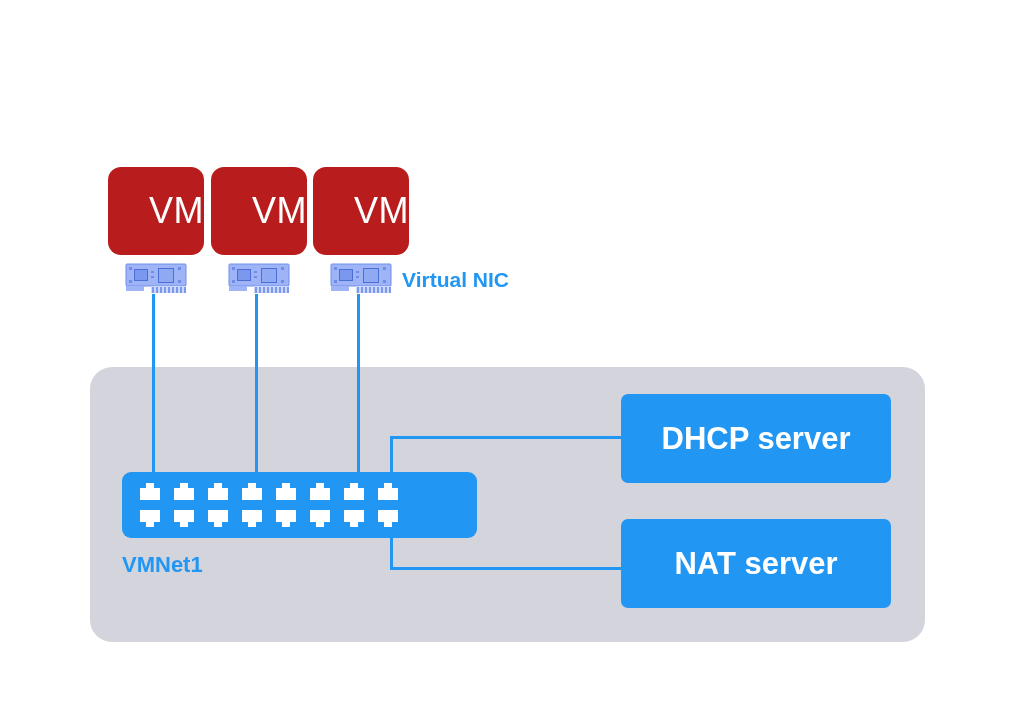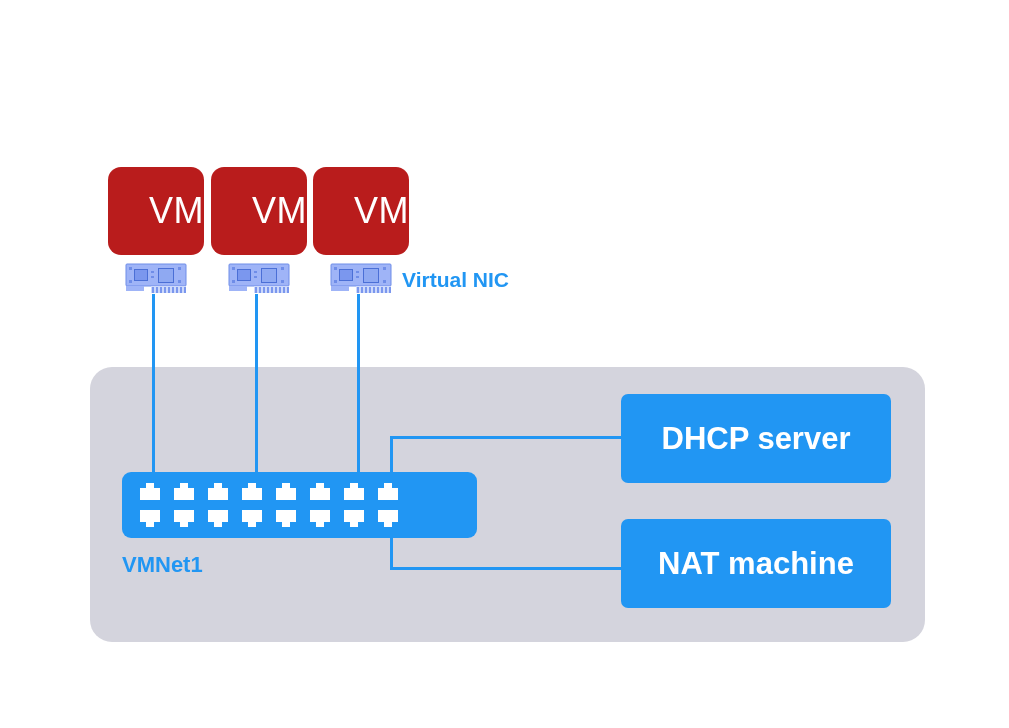--- a/index.html
+++ b/index.html
@@ -382,16 +382,16 @@
         </span>
     </div>
   </div>
 
   <div id="vmnet-label">VMNet1</div>
 
   <div class="service-box" id="service-box-dhcp">
     <span class="service-label">DHCP server</span>
   </div>
   <div class="service-box" id="service-box-nat">
-    <span class="service-label">NAT machine</span>
+    <span class="service-label">NAT server</span>
   </div>
 
 </div>
 
 </body></html>

